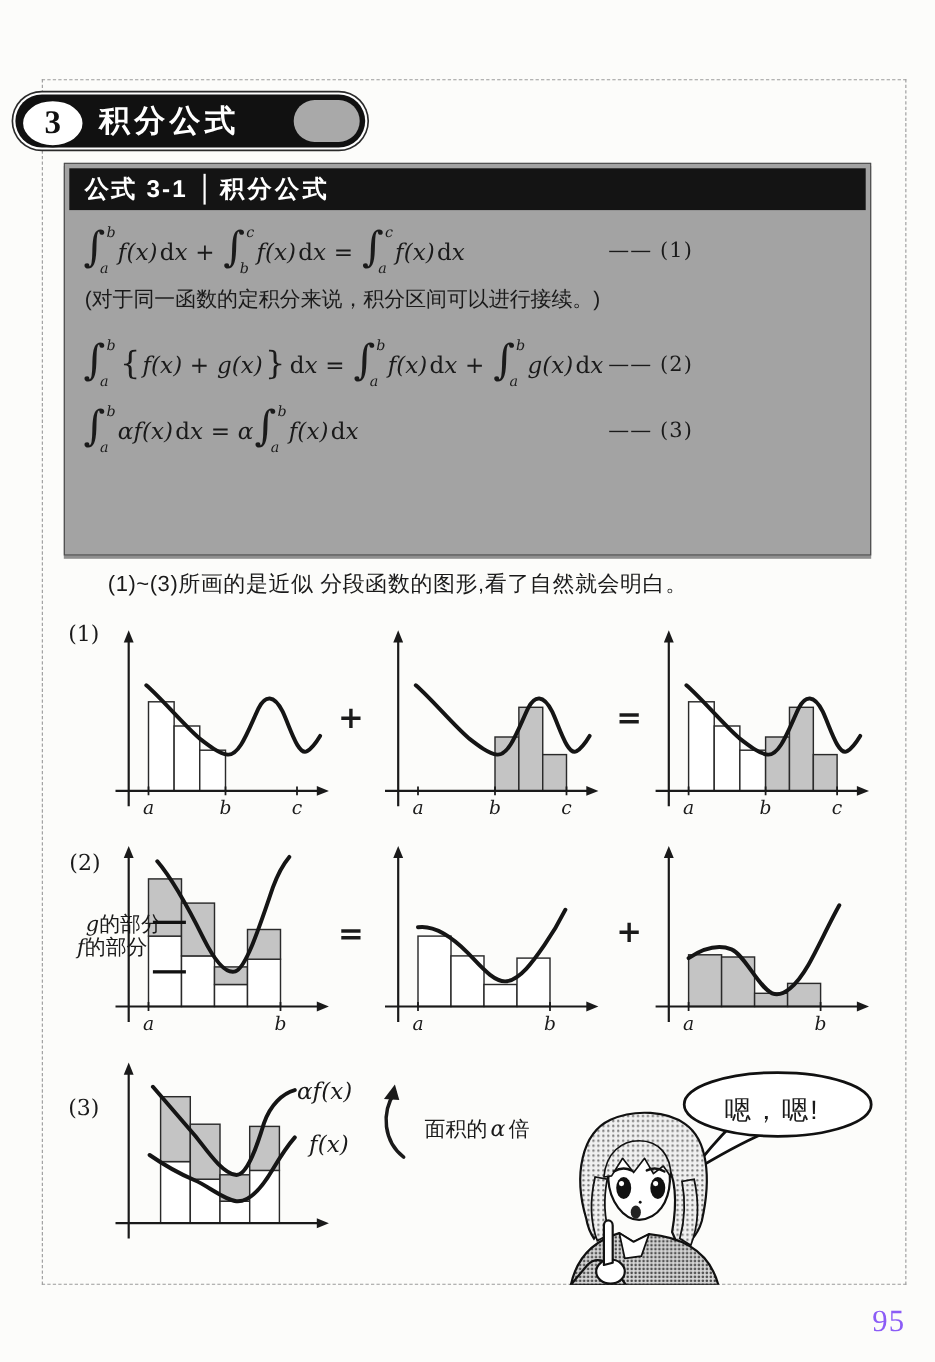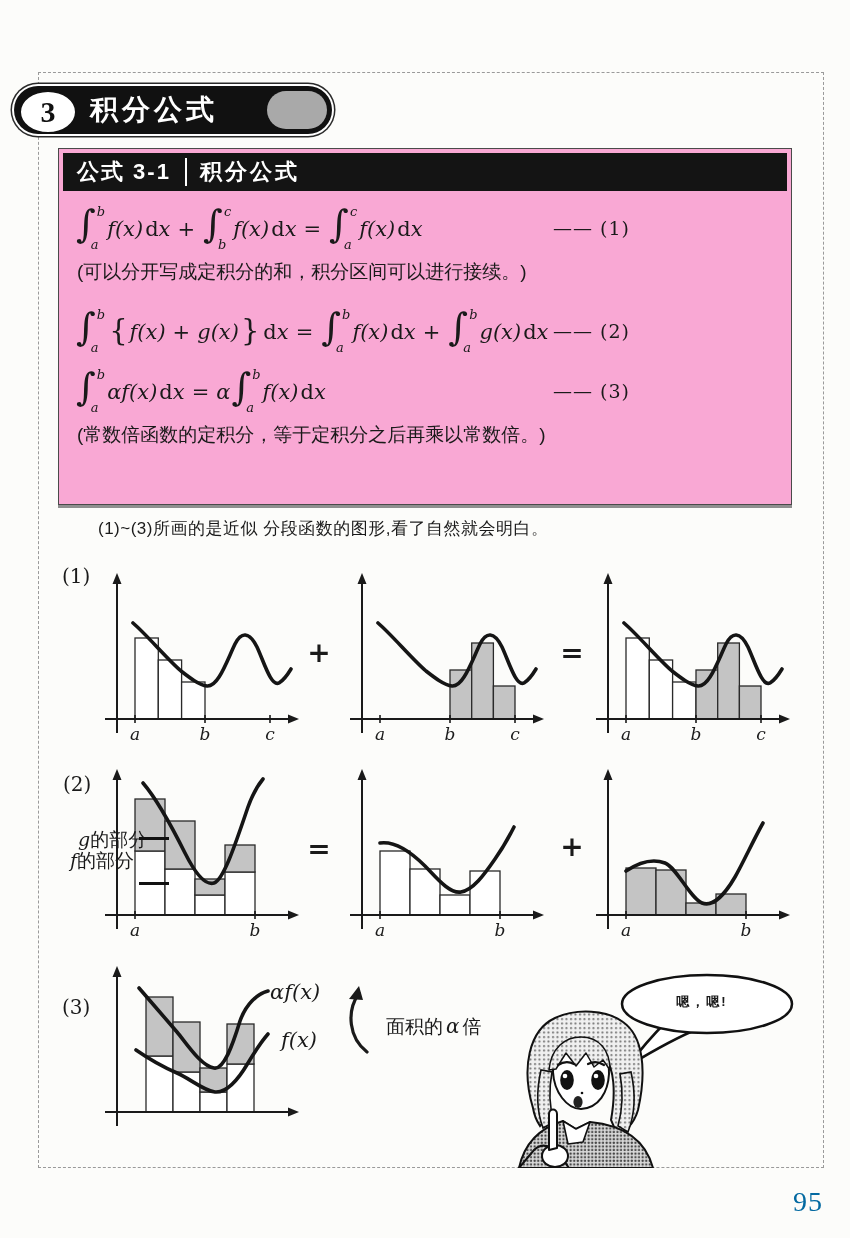--- a/index.html
+++ b/index.html
@@ -30,21 +30,21 @@
     font:bold 30px "Liberation Serif", serif; color:#111;
   }
   .banner-title {
     position:absolute; left:76px; top:0; height:48px;
     display:flex; align-items:center;
     color:#fff; font-size:28px; font-weight:bold; letter-spacing:4px;
   }
   
   .fbox {
     left:58px; top:148px; width:734px; height:357px; box-sizing:border-box;
-    background:#f9a8d4; border:1px solid #4a4a4a;
+    background:#a3a3a3; border:1px solid #4a4a4a;
     box-shadow:0 3px 0 #8f8f8f;
   }
   .fbox-bar {
     margin:4px 4px 0 4px; height:38px; background:#141414; color:#fff;
     display:flex; align-items:center; font-size:22px; font-weight:bold;
   }
   .fb-lbl { padding:0 14px; letter-spacing:2px; }
   .fb-div { width:2px; height:28px; background:#fff; }
   .fb-ttl { padding:0 13px; letter-spacing:3px; }
   .fbox-body { padding:8px 16px 0 16px; position:relative; }
@@ -58,31 +58,31 @@
   .int-lims { display:flex; flex-direction:column; justify-content:space-between; height:46px;
               font:italic 13px "DejaVu Serif", serif; margin-left:1px; }
   .int-hi { margin-top:-2px; }
   .int-lo { margin-bottom:0; margin-left:-6px; }
   .mit { font:italic 21px "DejaVu Serif", serif; }
   .mrm { font:21px "DejaVu Serif", serif; }
   .mop { font:21px "DejaVu Serif", serif; margin:0 7px; }
   .mbr { font:29px "DejaVu Serif", serif; margin:0 2px; position:relative; top:-2px; }
   .mdx { margin-left:2px; }
   
-  .intro { left:98px; top:517px; font-size:17px; letter-spacing:0.5px; }
+  .intro { left:98px; top:517px; font-size:20px; letter-spacing:0.5px; }
   .rowlab { font:20px "DejaVu Serif", serif; }
   .sign { width:36px; text-align:center; font:bold 28px "DejaVu Serif", serif; }
   .part-label { font-size:19px; }
   .part-label .sym { font:italic 19px "DejaVu Serif", serif; }
   .part-line { height:2.5px; background:#111; }
   .curve-lab { font:italic 21px "DejaVu Serif", serif; }
   .area-note { font-size:19px;text-align:center; }
   .area-note .sym { font:italic 20px "DejaVu Serif", serif; margin:0 3px; }
-  .bubble-text { width:160px; text-align:center; font-size:13px; font-weight:bold; letter-spacing:2px; }
-  .page-num { font:28px "Liberation Serif", serif; color:#0369a1; letter-spacing:1px; }
+  .bubble-text { width:160px; text-align:center; font-size:24px; font-weight:normal; letter-spacing:2px; }
+  .page-num { font:28px "Liberation Serif", serif; color:#8b5cf6; letter-spacing:1px; }
 </style>
 </head>
 <body>
 
 <div class="abs page-border"></div>
 
 <div class="abs banner">
   <div class="banner-cap"></div>
   <div class="banner-num">3</div>
   <div class="banner-title">积分公式</div>
@@ -122,21 +122,21 @@
             <span class="int-lims">
               <span class="int-hi">c</span>
               <span class="int-lo">a</span>
             </span>
           </span>
           <span class="mit">f(x)</span>
           <span class="mdx"><span class="mrm">d</span><span class="mit">x</span></span>
         </span>
       <span class="ftag">—— (1)</span>
     </div>
-    <div class="fnote">(可以分开写成定积分的和，积分区间可以进行接续。)</div>
+    <div class="fnote">(对于同一函数的定积分来说，积分区间可以进行接续。)</div>
     <div class="frow">
       <span class="fexpr">
           <span class="integral">
             <span class="int-sign">∫</span>
             <span class="int-lims">
               <span class="int-hi">b</span>
               <span class="int-lo">a</span>
             </span>
           </span>
           <span class="mbr">{</span>
@@ -186,21 +186,20 @@
             <span class="int-lims">
               <span class="int-hi">b</span>
               <span class="int-lo">a</span>
             </span>
           </span>
           <span class="mit">f(x)</span>
           <span class="mdx"><span class="mrm">d</span><span class="mit">x</span></span>
         </span>
       <span class="ftag">—— (3)</span>
     </div>
-    <div class="fnote">(常数倍函数的定积分，等于定积分之后再乘以常数倍。)</div>
   </div>
 </div>
 
 <div class="abs intro">(1)~(3)所画的是近似 分段函数的图形,看了自然就会明白。</div>
 
 <span class="abs rowlab" style="left:62px; top:564px;">(1)</span>
 <div class="abs" style="left:87px; top:571px;"><svg width="220" height="174" viewBox="0 0 220 174">
       <rect x="48" y="67" width="23.3" height="81" fill="#ffffff" stroke="#2a2a2a" stroke-width="1.3"></rect>
       <rect x="71.3" y="89" width="23.3" height="59" fill="#ffffff" stroke="#2a2a2a" stroke-width="1.3"></rect>
       <rect x="94.6" y="111" width="23.4" height="37" fill="#ffffff" stroke="#2a2a2a" stroke-width="1.3"></rect>

